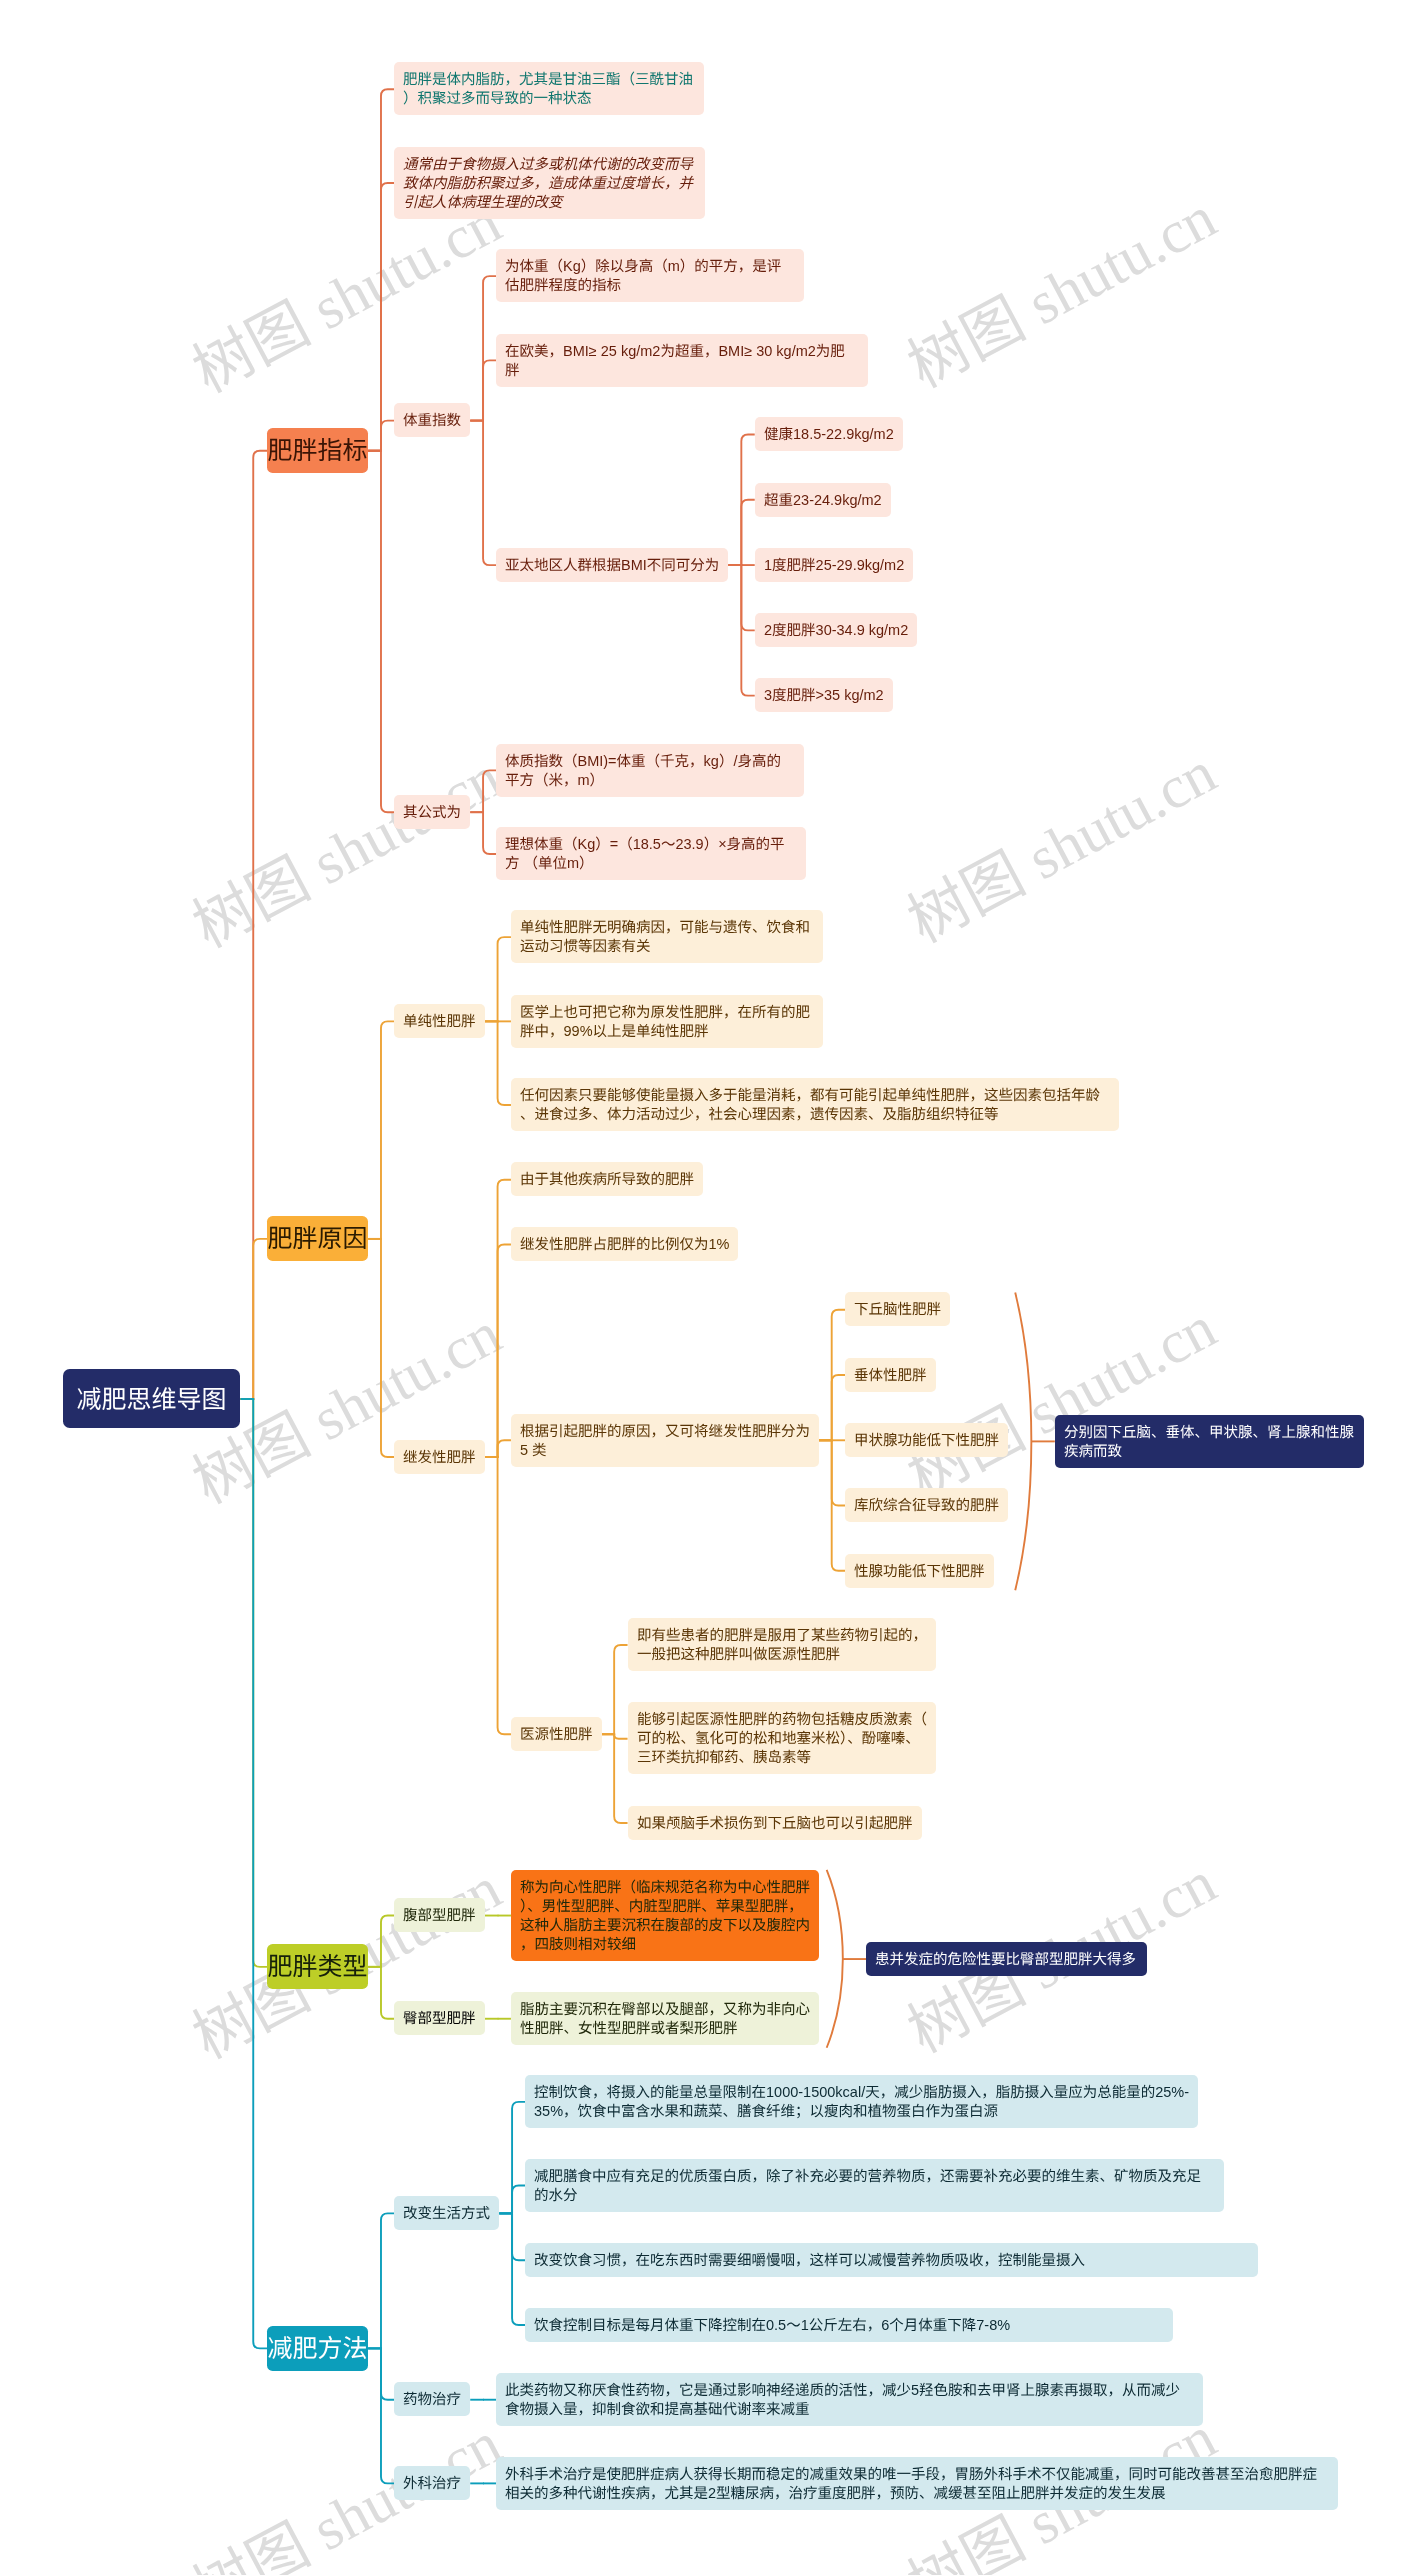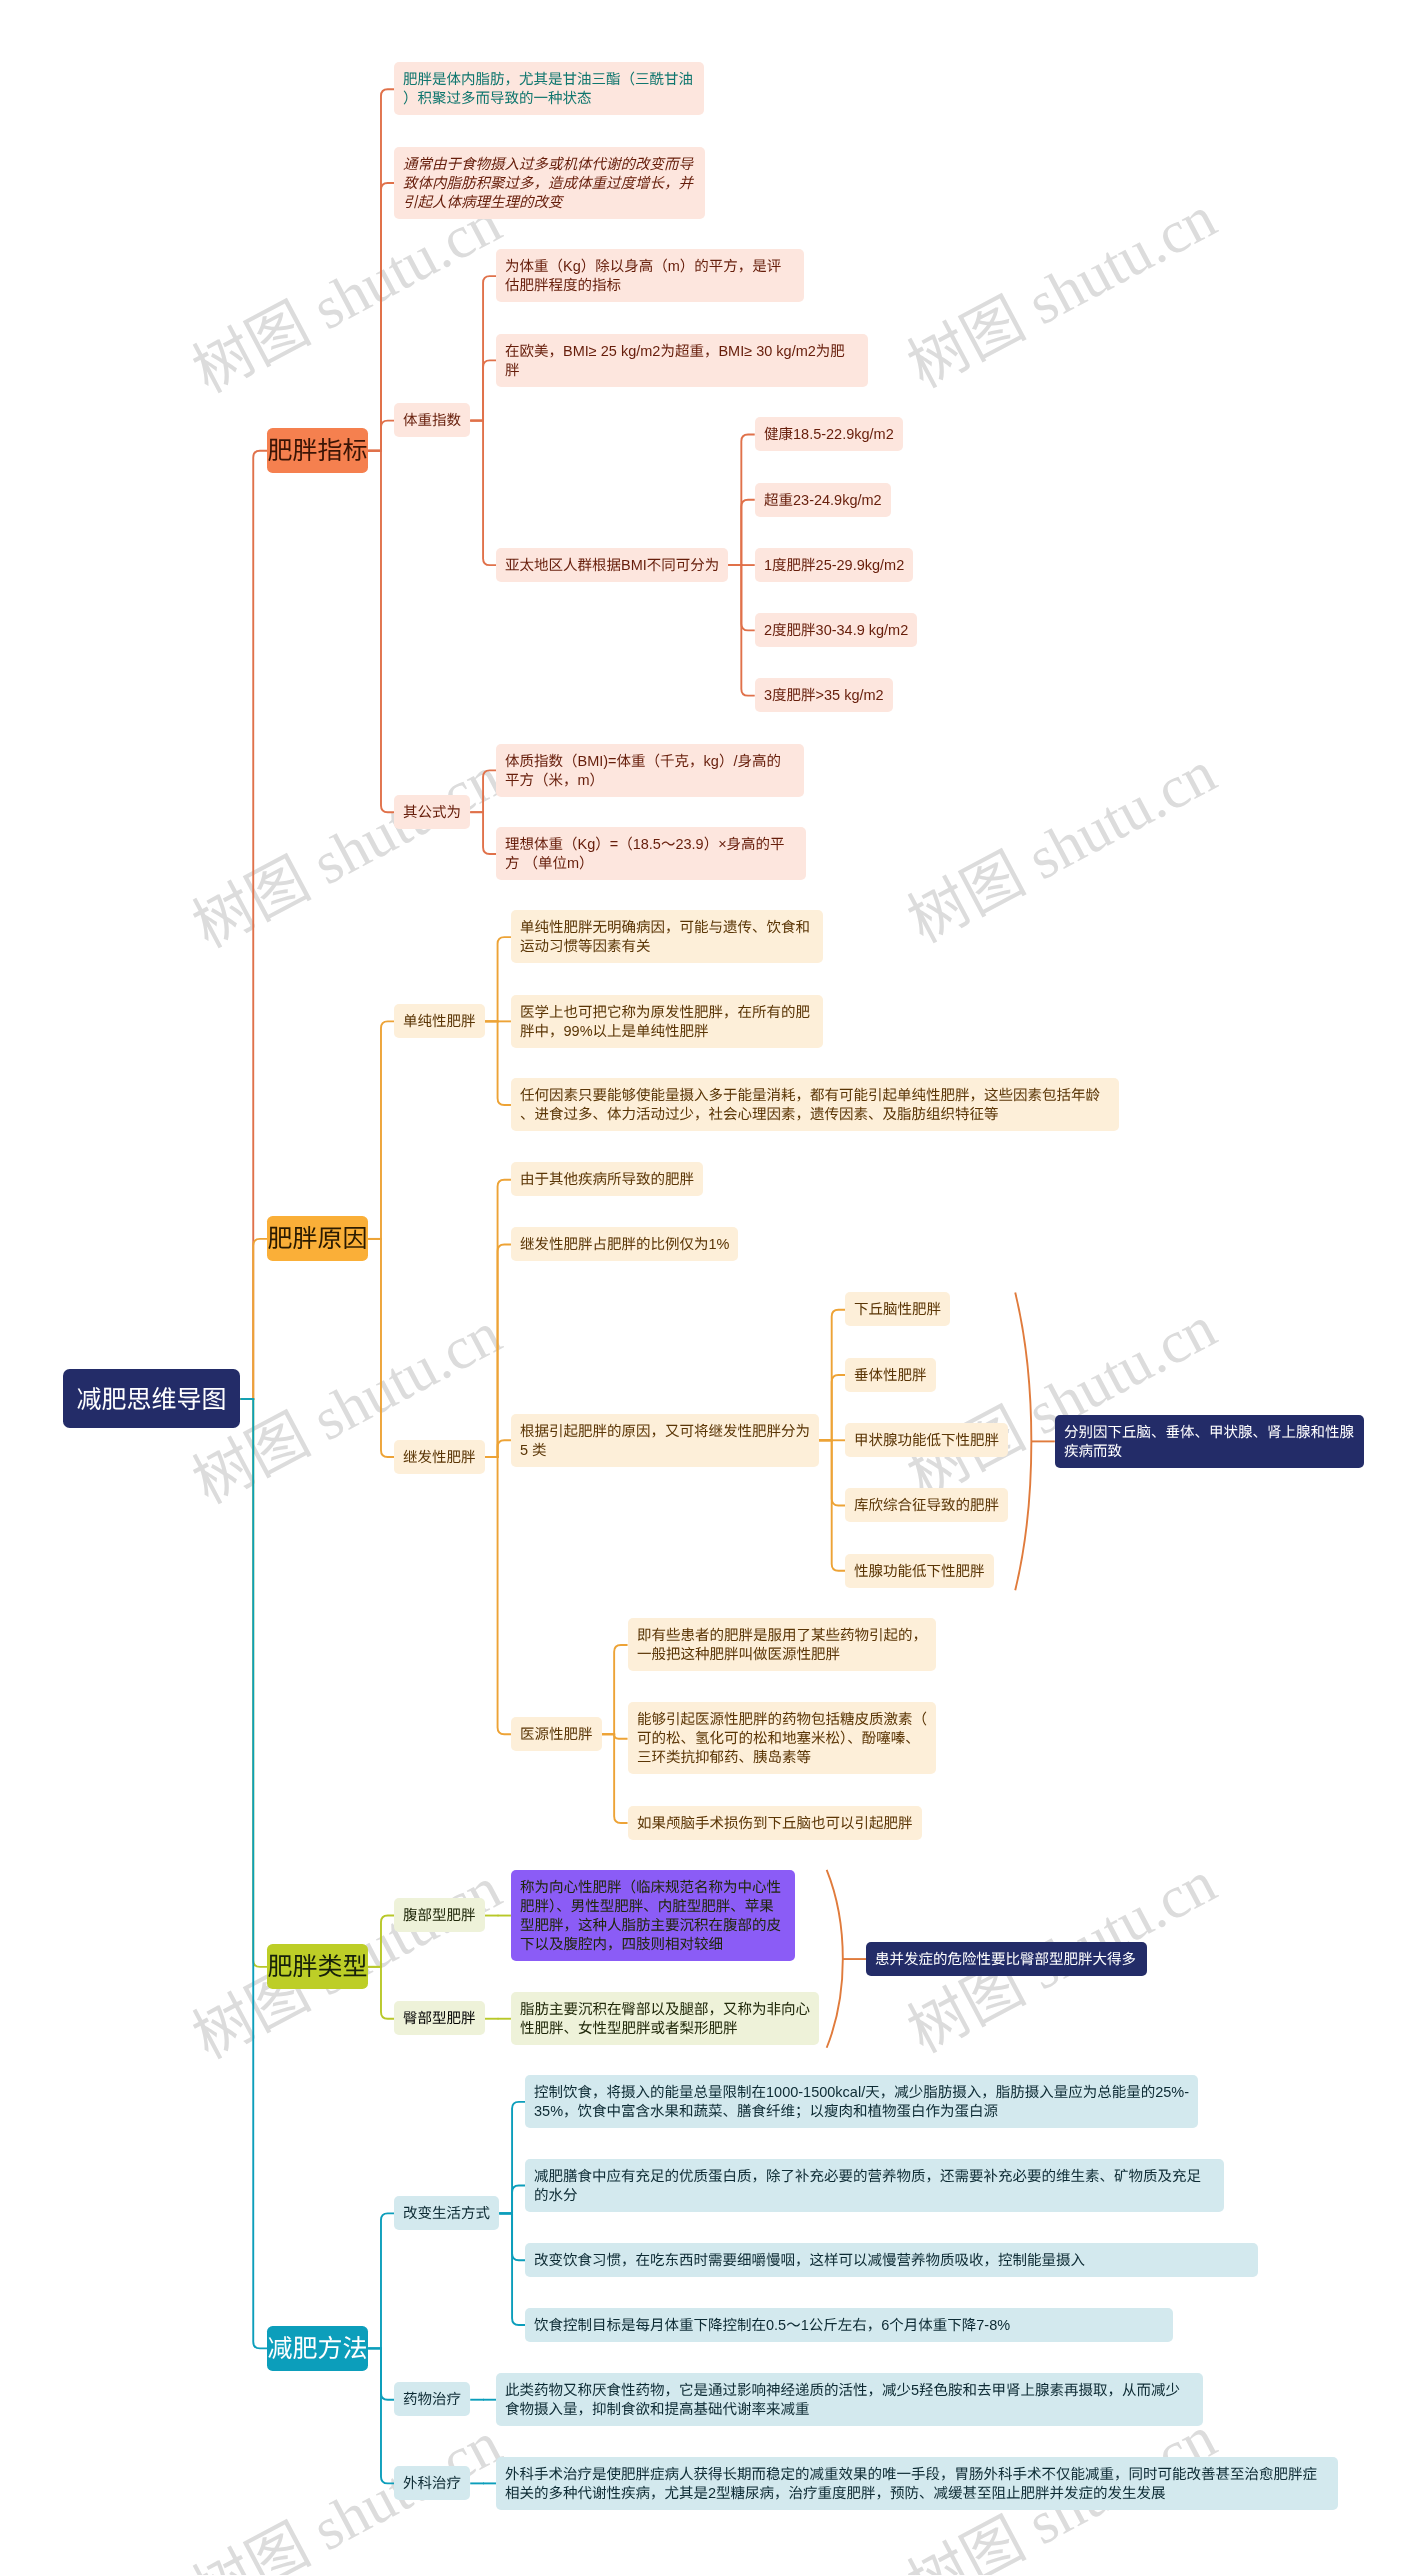--- a/index.html
+++ b/index.html
@@ -244,21 +244,21 @@
       </div>
       <div class="node l1" style="width: 101px; background: rgb(189, 206, 39); color: rgb(22, 32, 10); left: 267px; top: 1944px;">
         <span class="tx">肥胖类型</span>
       </div>
       <div class="node summary" style="width: 281px; left: 866px; top: 1942px;">
         <span class="tx">患并发症的危险性要比臀部型肥胖大得多</span>
       </div>
       <div class="node box" style="background: rgb(238, 242, 217); color: rgb(32, 40, 10); left: 394px; top: 1898px;">
         <span class="tx">腹部型肥胖</span>
       </div>
-      <div class="node box" style="width: 284px; background: #8b5cf6; color: rgb(32, 40, 10); left: 511px; top: 1870px;">
+      <div class="node box" style="width: 308px; background: #f97316; color: rgb(32, 40, 10); left: 511px; top: 1870px;">
         <span class="tx">称为向心性肥胖（临床规范名称为中心性肥胖）、男性型肥胖、内脏型肥胖、苹果型肥胖，这种人脂肪主要沉积在腹部的皮下以及腹腔内，四肢则相对较细</span>
       </div>
       <div class="node box" style="background: rgb(238, 242, 217); color: #000000; left: 394px; top: 2001px;">
         <span class="tx">臀部型肥胖</span>
       </div>
       <div class="node box" style="width: 308px; background: rgb(238, 242, 217); color: rgb(32, 40, 10); left: 511px; top: 1992px;">
         <span class="tx">脂肪主要沉积在臀部以及腿部，又称为非向心性肥胖、女性型肥胖或者梨形肥胖</span>
       </div>
       <div class="node l1" style="width: 101px; background: rgb(12, 158, 187); color: rgb(255, 255, 255); left: 267px; top: 2326px;">
         <span class="tx">减肥方法</span>

